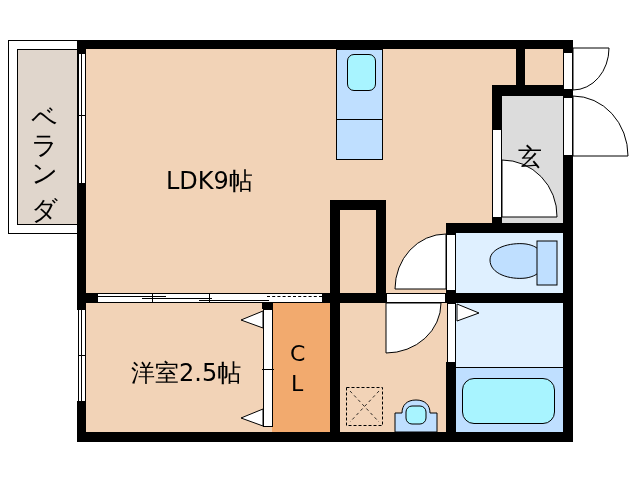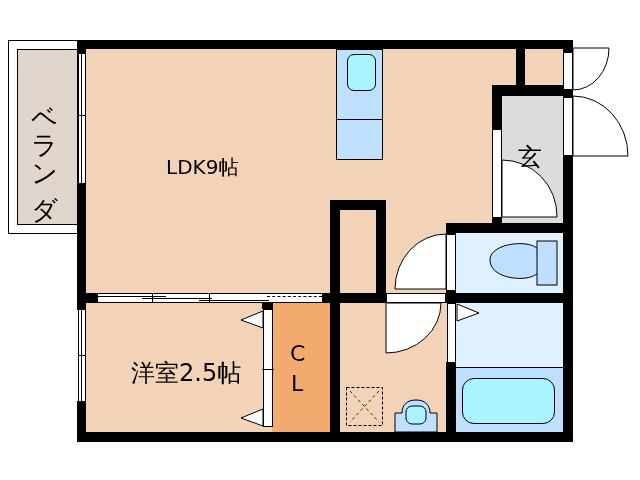--- a/index.html
+++ b/index.html
@@ -136,17 +136,17 @@
   <rect x="0.5" y="0.5" width="36" height="38" fill="none" stroke="#000" stroke-width="1" stroke-dasharray="3,2"></rect>
   <line x1="4" y1="4" x2="33" y2="35" stroke="#000" stroke-width="0.8" stroke-dasharray="3,3"></line>
   <line x1="33" y1="4" x2="4" y2="35" stroke="#000" stroke-width="0.8" stroke-dasharray="3,3"></line>
 </svg>
 
 <svg style="left:394px;top:399px;" width="46" height="34">
   <path d="M1,33 L1,14 L8,14 C8,6 13,1 22,1 C31,1 36,6 36,14 L43,14 L43,33 Z" fill="#bfdfff" stroke="#000" stroke-width="1"></path>
   <rect x="12" y="7" width="20" height="18" rx="6" fill="#a8f4ff" stroke="#000" stroke-width="1"></rect>
 </svg>
 
-<div class="label" style="left:166px;top:153px;font-size:20px;line-height:28px;">LDK9帖</div>
+<div class="label" style="left:166px;top:167px;font-size:24px;line-height:28px;">LDK9帖</div>
 <div class="label" style="left:131px;top:359px;font-size:24px;line-height:28px;">洋室2.5帖</div>
 <div class="label" style="left:290px;top:342px;font-size:22px;line-height:24px;">C</div>
 <div class="label" style="left:291px;top:372px;font-size:22px;line-height:24px;">L</div>
 <div class="label" style="left:518px;top:143px;font-size:24px;line-height:28px;">玄</div>
 
 </body></html>

